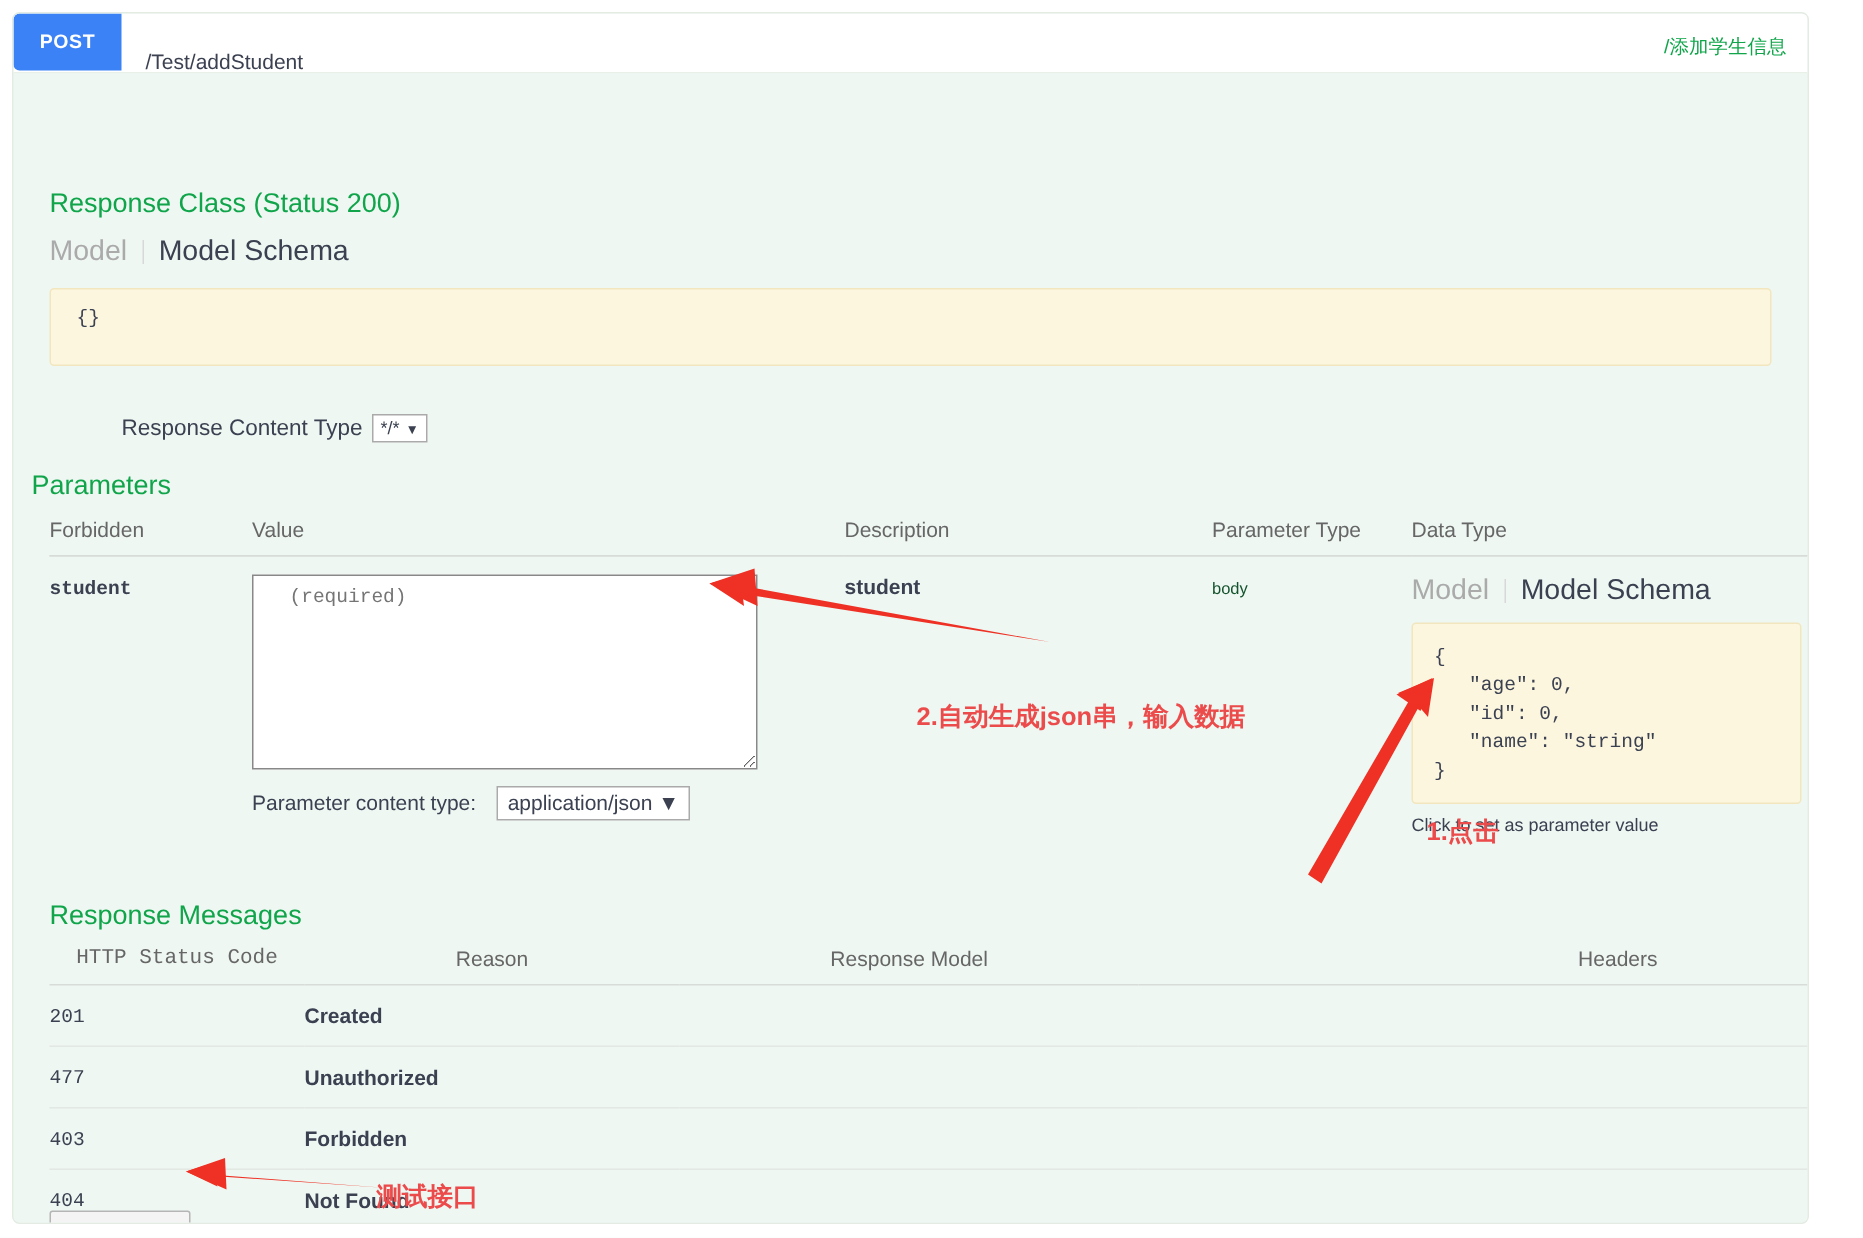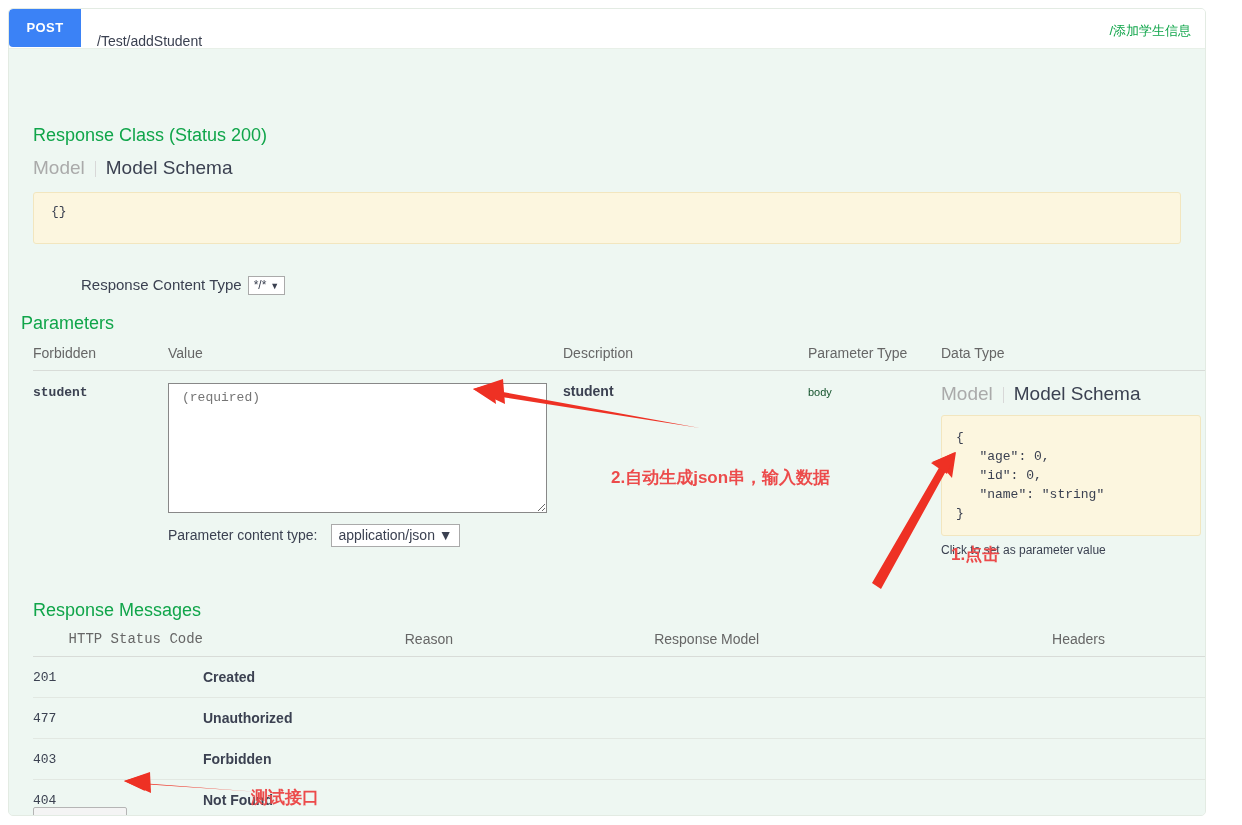--- a/index.html
+++ b/index.html
@@ -180,30 +180,30 @@
   .param-name {
     font-family: "Liberation Mono", monospace;
     font-weight: bold;
     font-size: 13px;
     color: #3b4151;
   }
   .param-desc { font-weight: bold; font-size: 14px; color:#3b4151; }
   .param-type { font-size: 11px; color:#14532d; }
 
   textarea.param-value {
-    width: 379px;
+    width: 337px;
     height: 130px;
     box-sizing: border-box;
     resize: both;
     border: 1px solid #888888;
     background: #ffffff;
     font-family: "Liberation Mono", monospace;
     font-size: 13px;
     color: #701a75;
-    padding: 6px 13px;
+    padding: 6px 24px;
     outline: none;
   }
   .content-type-row {
     margin-top: 8px;
     font-size: 14px;
     color: #3b4151;
   }
   .wide-select {
     display: inline-block;
     margin-left: 14px;
@@ -240,21 +240,21 @@
   .resp-table {
     position: absolute;
     left: 24px;
     top: 582px;
     width: 1172px;
     border-collapse: collapse;
     font-size: 14px;
     color: #3b4151;
   }
   .resp-table th {
-    text-align: right;
+    text-align: center;
     font-weight: normal;
     color: #666666;
     font-size: 14px;
     padding: 0 0 9px 0;
     border-bottom: 1px solid #d8dcd8;
   }
   .resp-table th.headers-col { text-align: right; padding-right: 100px; }
   .resp-table td {
     padding: 12px 0 12px 0;
     border-bottom: 1px solid #e2e8e2;

